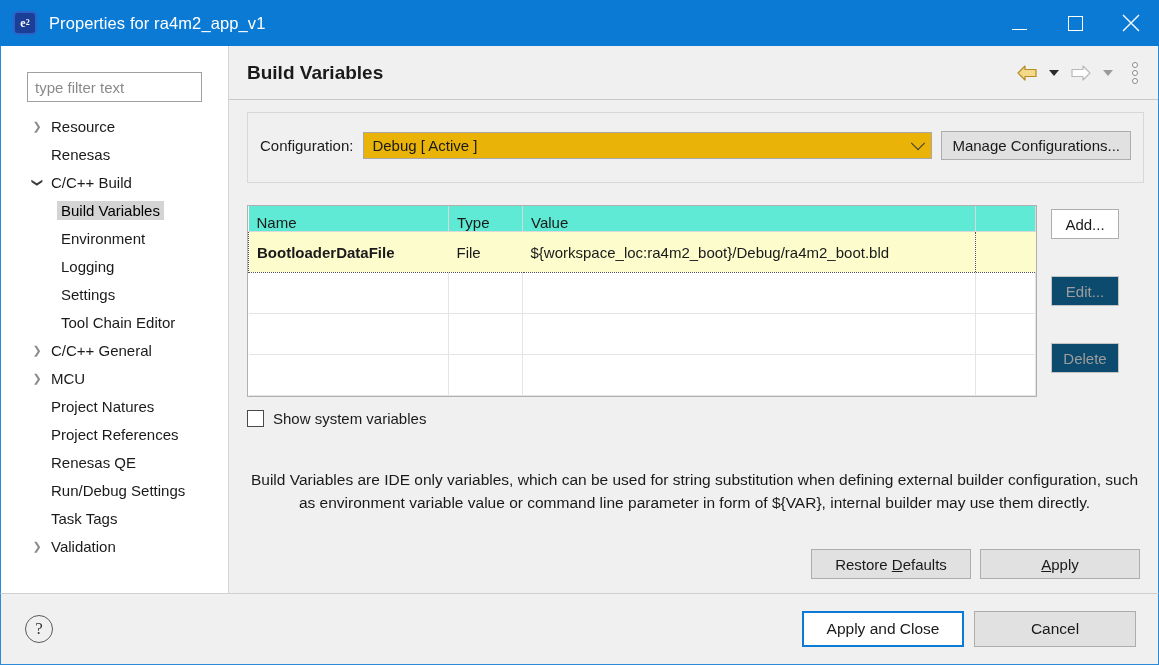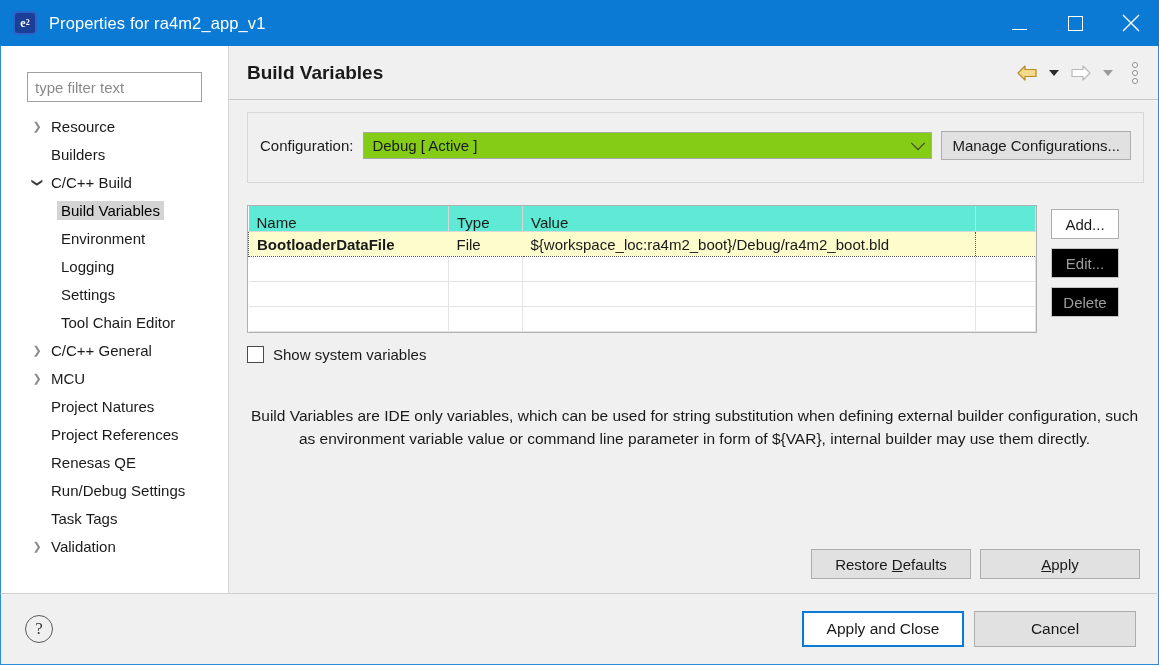--- a/index.html
+++ b/index.html
@@ -177,21 +177,21 @@
     background: #f0f0f0;
     padding: 18px 12px 22px 12px;
     display: flex; align-items: center;
     flex: 0 0 auto;
   }
   .config-label { font-size: 15px; color: #1a1a1a; margin-right: 10px; }
   .combo {
     flex: 1 1 auto;
     height: 27px;
     border: 1px solid #a8a8a8;
-    background: #84cc16;
+    background: #eab308;
     display: flex; align-items: center;
     padding: 0 8px;
     font-size: 15px; color: #1a1a1a;
     min-width: 0;
   }
   .combo .combo-val { flex: 1 1 auto; white-space: nowrap; overflow: hidden; }
   .chev {
     width: 10px; height: 10px;
     border-right: 1.6px solid #3a3a3a;
     border-bottom: 1.6px solid #3a3a3a;
@@ -233,21 +233,21 @@
     text-align: left;
     font-weight: normal;
     color: #1a1a1a;
     height: 24px;
     padding: 8px 0 0 8px;
     border-right: 1px solid #d9d9d9;
     border-bottom: 1px solid #d9d9d9;
     background: #5eead4;
   }
   table.vars td {
-    height: 25px;
+    height: 41px;
     padding: 0 0 0 8px;
     border-right: 1px solid #e4e4e4;
     border-bottom: 1px solid #e4e4e4;
     color: #1a1a1a;
     white-space: nowrap;
     overflow: hidden;
   }
   tr.sel-row td {
     background: #fcfccc;
     border-top: 1px dotted #555;
@@ -262,21 +262,21 @@
   .col-pad { width: 60px; }
 
   .side-buttons {
     margin-left: 14px;
     display: flex; flex-direction: column;
     gap: 9px;
     padding-top: 4px;
   }
   .side-buttons .btn { width: 68px; height: 30px; padding: 0; background: #ffffff; text-align: center; }
   .side-buttons .btn.disabled {
-    background: #000000; color: #9d9d9d; border-color: #c4c4c4;
+    background: #0c4a6e; color: #9d9d9d; border-color: #c4c4c4; margin-top: 28px;
   }
 
   
   .check-row {
     display: flex; align-items: center;
     margin-top: 13px;
     flex: 0 0 auto;
   }
   .checkbox {
     width: 17px; height: 17px;
@@ -360,21 +360,21 @@
       <div class="filter-wrap">
         <input class="filter-input" type="text" placeholder="type filter text" style="">
       </div>
       <div class="tree" id="tree">
           <div class="tree-item">
             <span class="tree-arrow">❯</span>
             <span class="tree-label">Resource</span>
           </div>
           <div class="tree-item">
             <span class="tree-arrow empty">❯</span>
-            <span class="tree-label">Builders</span>
+            <span class="tree-label">Renesas</span>
           </div>
           <div class="tree-item">
             <span class="tree-arrow expanded" style="transform: rotate(90deg);">❯</span>
             <span class="tree-label">C/C++ Build</span>
           </div>
           <div class="tree-item indent selected">
             <span class="tree-label">Build Variables</span>
           </div>
           <div class="tree-item indent">
             <span class="tree-label">Environment</span>

